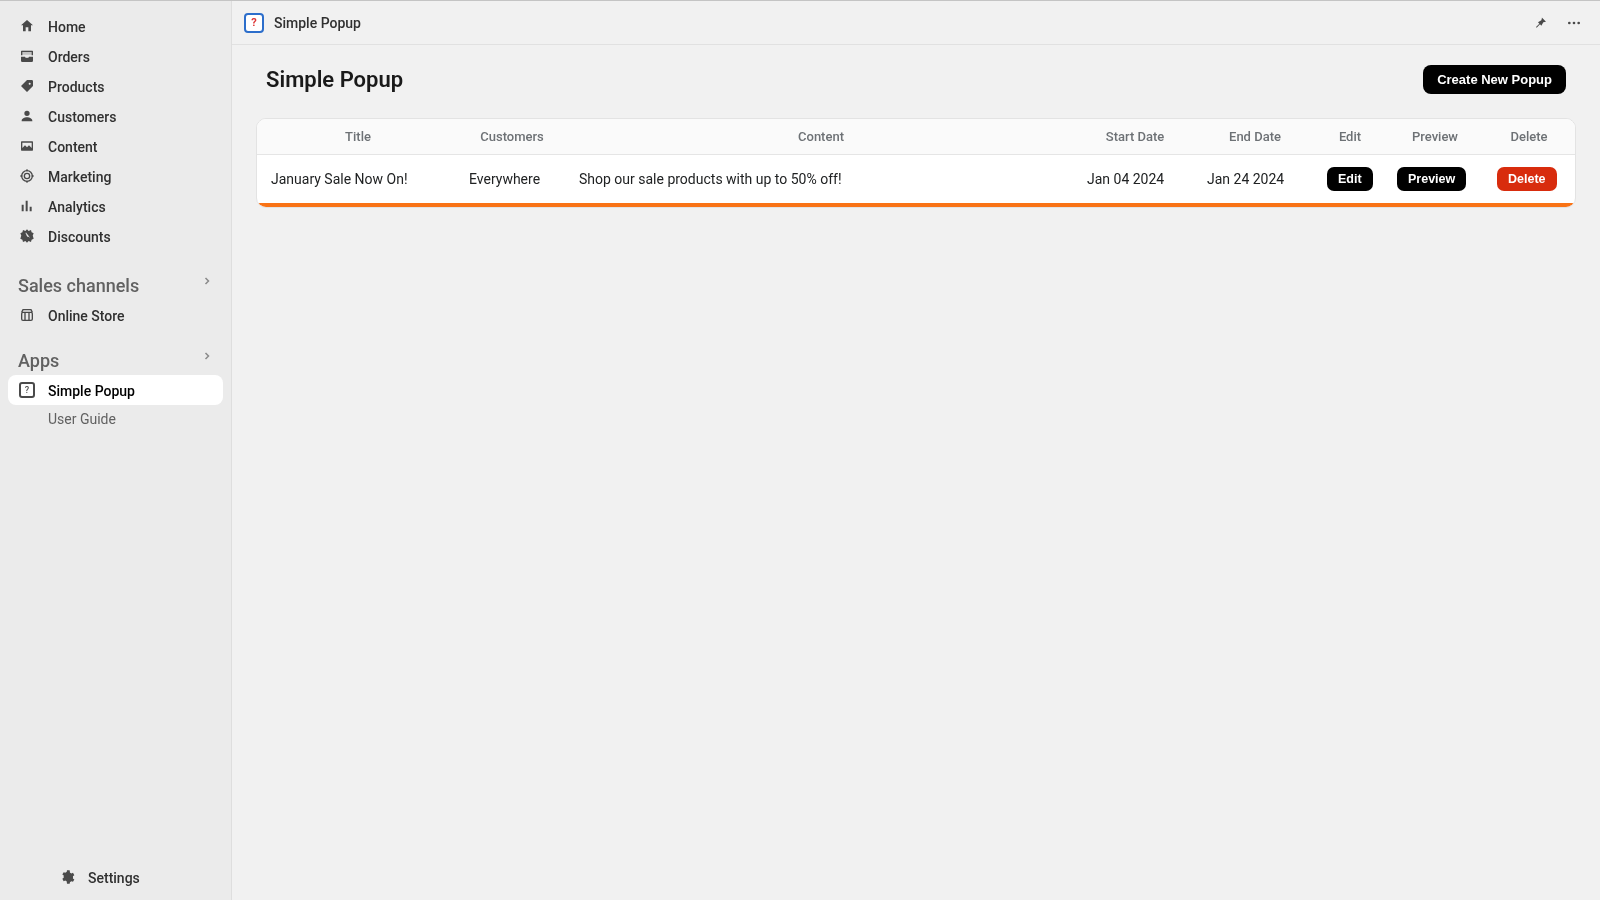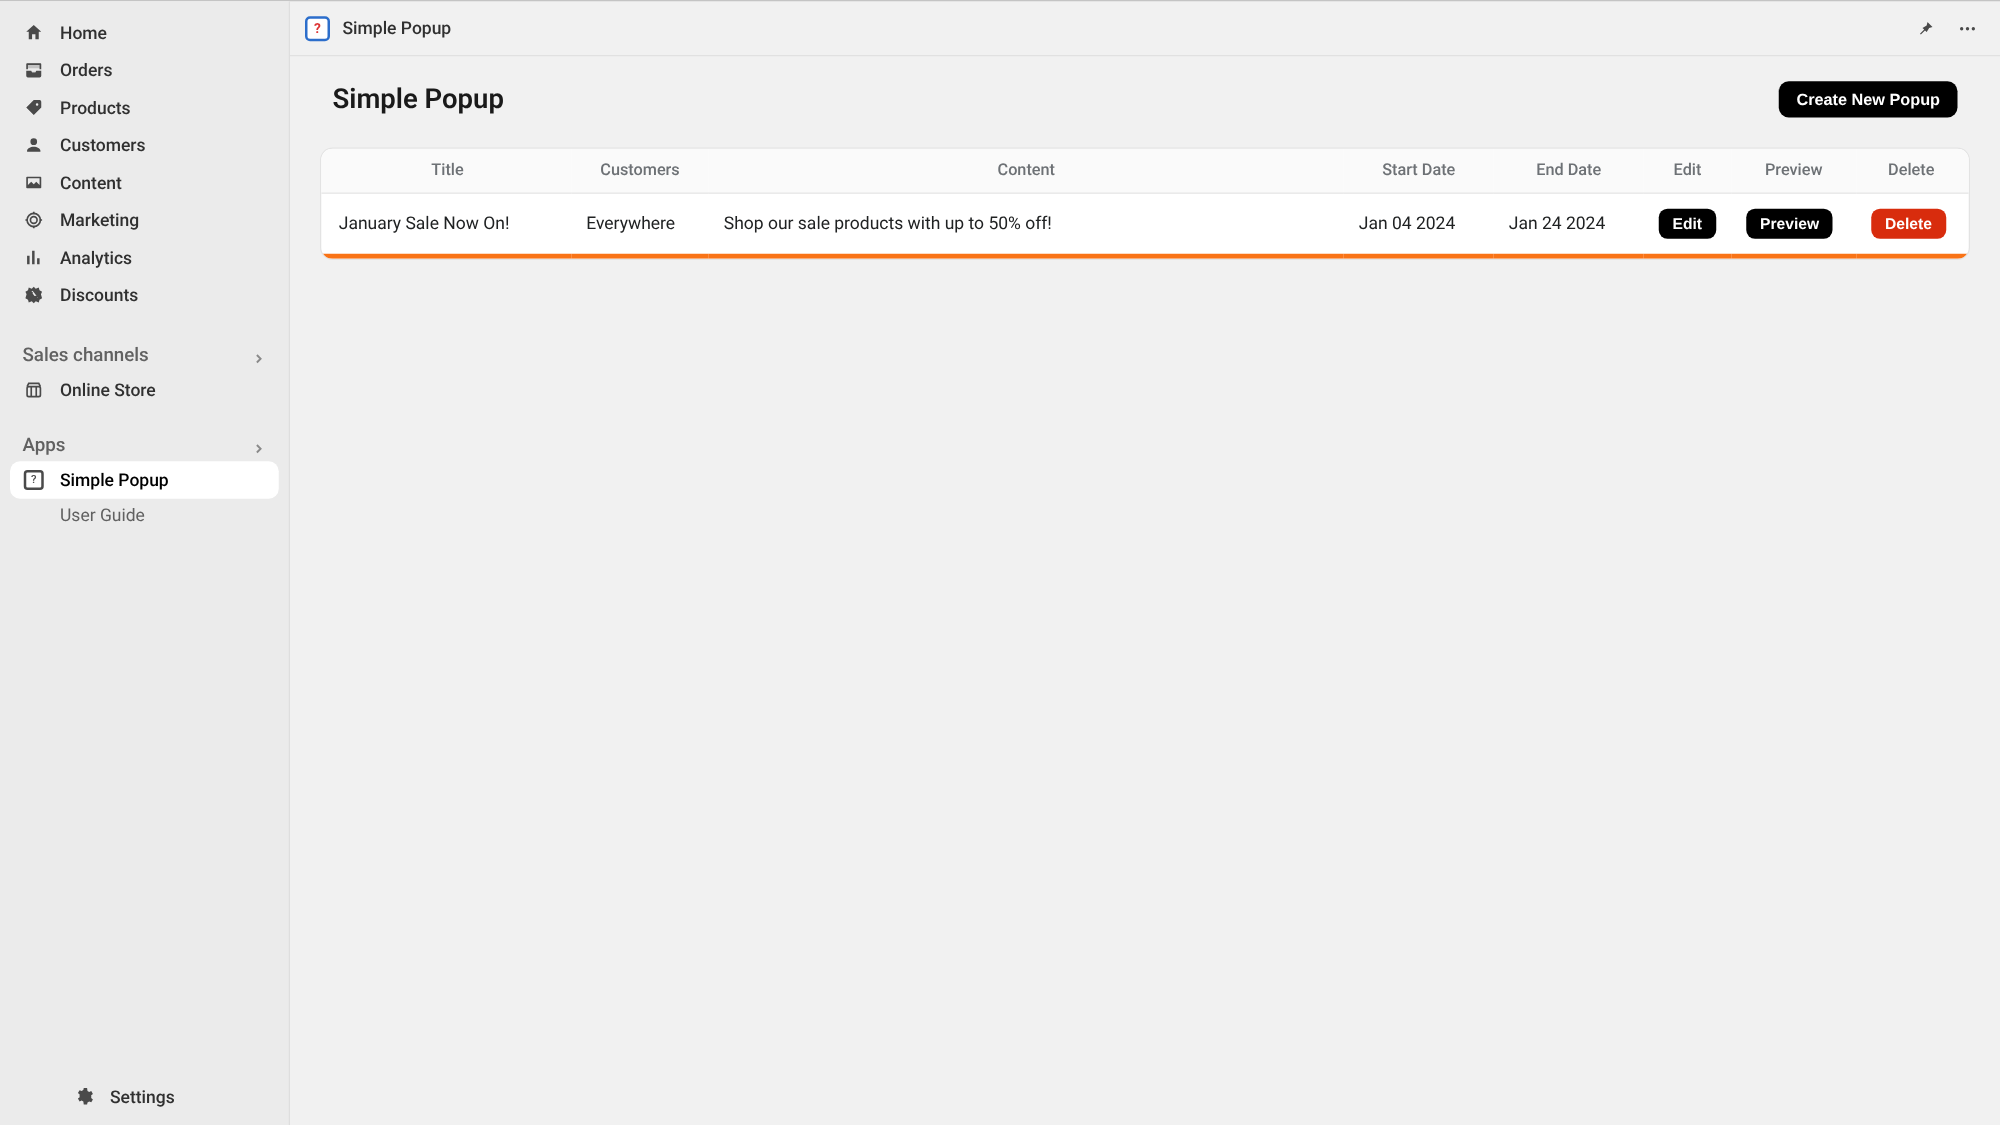--- a/index.html
+++ b/index.html
@@ -44,25 +44,25 @@
     width: 18px;
     height: 18px;
     display: inline-flex;
     align-items: center;
     justify-content: center;
     color: #4a4a4a;
   }
   .nav-item.active span.icon { color: #1a1a1a; }
   .nav-section-header {
     display: flex;
-    align-items: flex-end;
+    align-items: flex-start;
     justify-content: space-between;
     padding: 10px 18px 4px 18px;
     color: #616161;
-    font-size: 15px;
+    font-size: 18px;
     font-weight: 500;
   }
   .nav-subitem {
     padding: 6px 10px 6px 40px;
     color: #616161;
     font-weight: 400;
     cursor: pointer;
   }
   .sidebar-bottom {
     padding: 8px;

